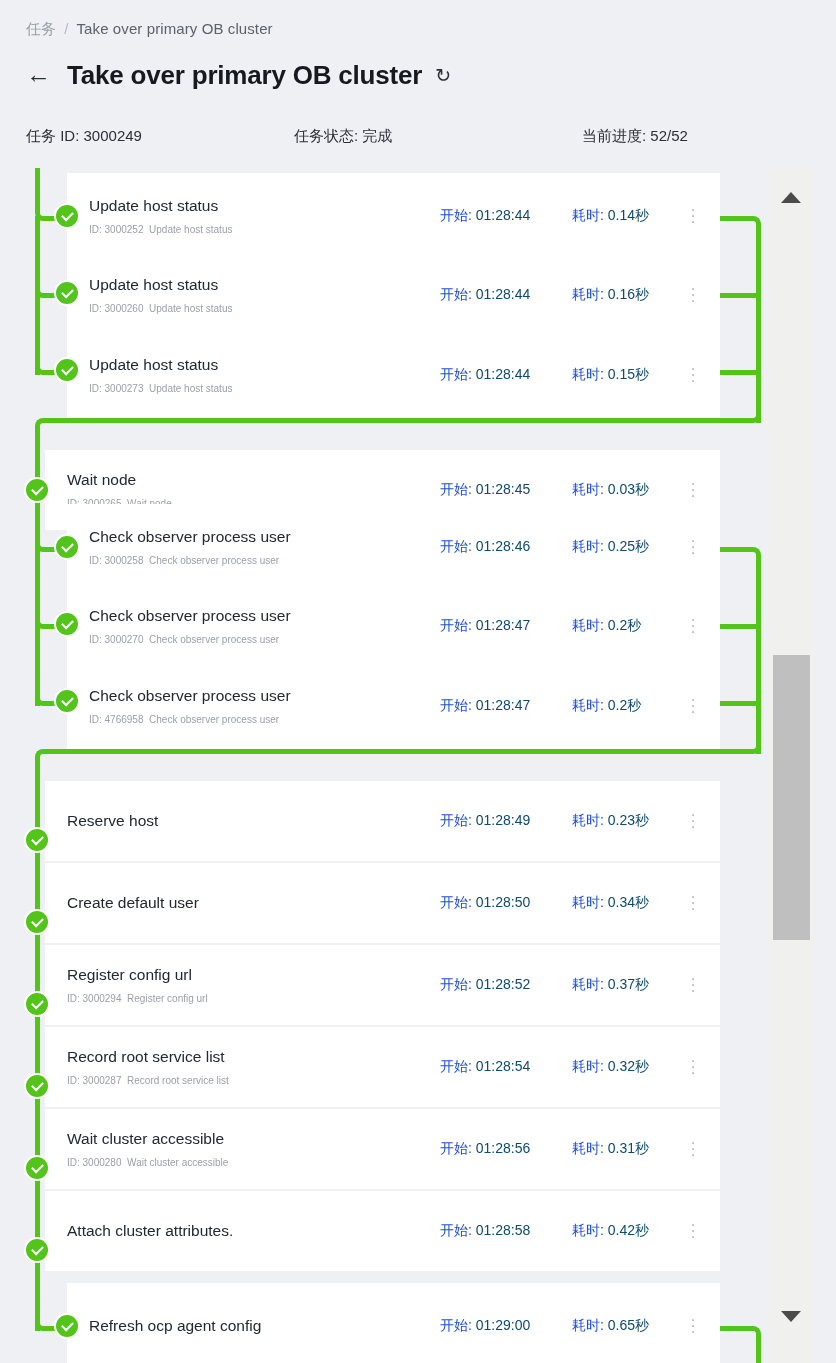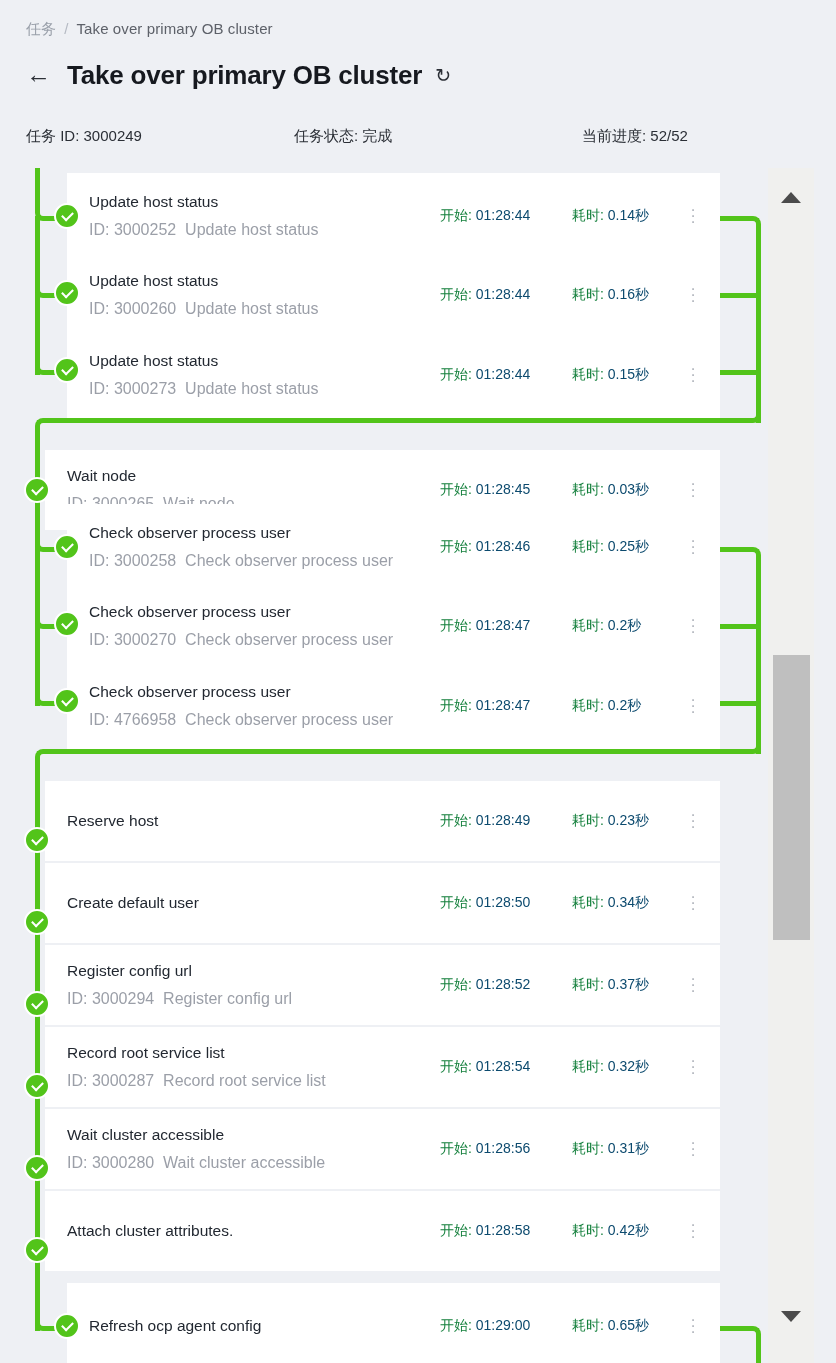--- a/index.html
+++ b/index.html
@@ -74,29 +74,29 @@
     display: flex; align-items: center;
   }
   .card-l1 { left: 45px; width: 675px; }
   .card-l2 { left: 67px; width: 653px; }
   .card-body { flex: 1 1 auto; padding-left: 22px; min-width: 0; }
   .card-title {
     font-size: 15.5px; color: #222831; line-height: 1.32;
     white-space: nowrap; overflow: hidden; text-overflow: ellipsis;
   }
   .card-sub {
-    font-size: 16px; color: #9b9fa8; line-height: 1.32; margin-top: 7px;
+    font-size: 10px; color: #9b9fa8; line-height: 1.32; margin-top: 7px;
     white-space: nowrap; overflow: hidden; text-overflow: ellipsis;
   }
   .card-right {
     flex: 0 0 auto; display: flex; align-items: center;
     white-space: nowrap; padding-right: 14px;
   }
   .kv { font-size: 14px; color: #a8acb4; }
-  .kv .kv-key { color: #15803d; }
+  .kv .kv-key { color: #1d4ed8; }
   .kv .kv-val { color: #0c4a6e; }
   .kv-start { width: 132px; }
   .kv-dur { width: 108px; }
   .dots {
     width: 26px; text-align: center; color: #b0b4bc;
     font-size: 17px; line-height: 6px; cursor: pointer;
     letter-spacing: 0; user-select: none;
   }
   .dots span { display: block; height: 6px; }
 

